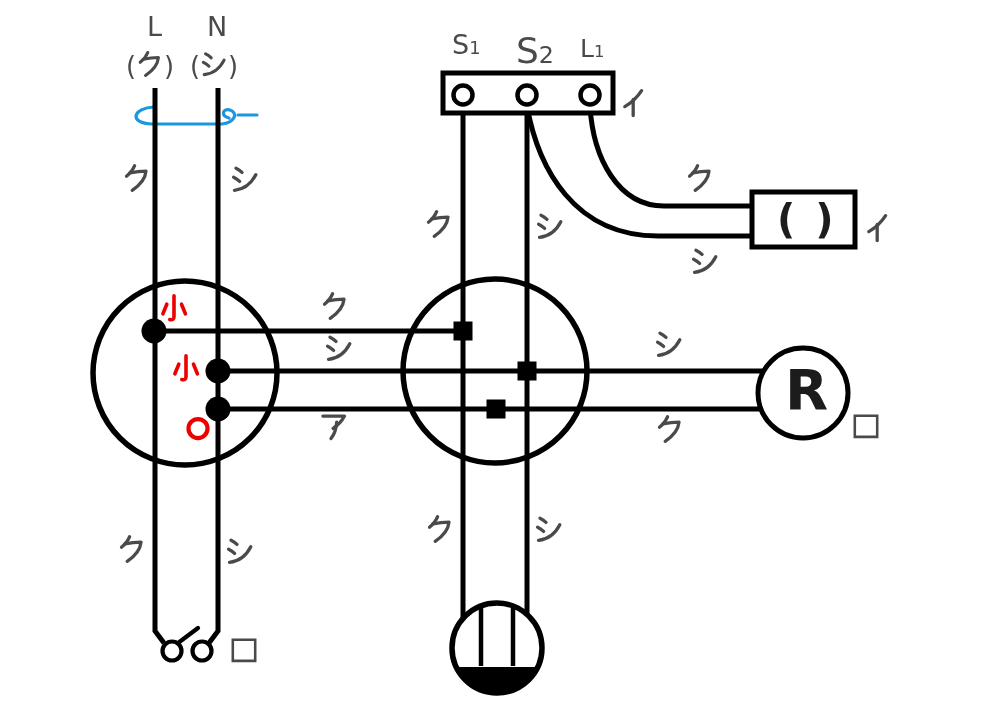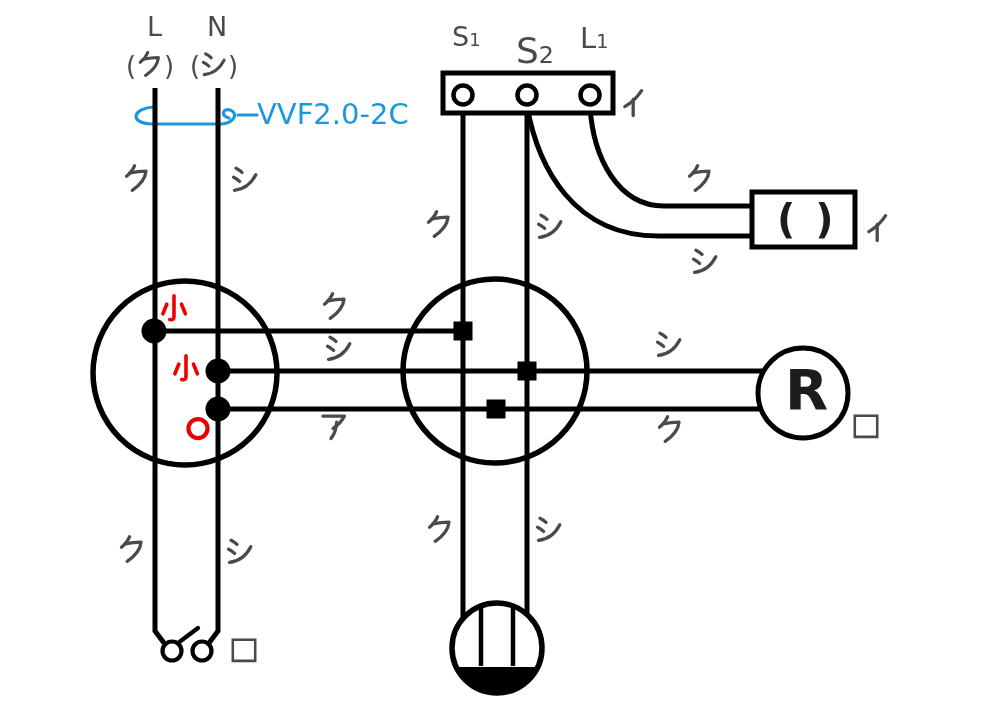--- a/index.html
+++ b/index.html
@@ -77,25 +77,24 @@
   <div class="lbl" style="left:207px;top:13px;font-size:27px">N</div>
   <div class="lbl kana" style="left:126px;top:50px;font-size:28px"><span>(</span><svg viewBox="0 0 100 100">
         <path d="M42 9 Q34 29 15 44" fill="none" stroke="currentColor" stroke-width="11" stroke-linecap="round" stroke-linejoin="round"></path>
         <path d="M26 33 Q54 27 80 27 Q77 62 34 91" fill="none" stroke="currentColor" stroke-width="11" stroke-linecap="round" stroke-linejoin="round"></path>
       </svg><span>)</span></div>
   <div class="lbl kana" style="left:190px;top:50px;font-size:28px"><span>(</span><svg viewBox="0 0 100 100">
         <path d="M20 14 Q31 19 40 28" fill="none" stroke="currentColor" stroke-width="11" stroke-linecap="round" stroke-linejoin="round"></path>
         <path d="M12 44 Q23 49 32 58" fill="none" stroke="currentColor" stroke-width="11" stroke-linecap="round" stroke-linejoin="round"></path>
         <path d="M15 88 Q62 83 86 36" fill="none" stroke="currentColor" stroke-width="11" stroke-linecap="round" stroke-linejoin="round"></path>
       </svg><span>)</span></div>
-  <div class="lbl blue" style="left:257px;top:100px;font-size:29px">VVF2.0-2C</div>
 
-  <div class="lbl subnum" style="left:452px;top:23px;font-size:27px"><span>S</span><span class="sub">1</span></div>
+  <div class="lbl subnum" style="left:452px;top:31px;font-size:27px"><span>S</span><span class="sub">1</span></div>
   <div class="lbl subnum" style="left:516px;top:33px;font-size:36px"><span>S</span><span class="sub">2</span></div>
-  <div class="lbl subnum" style="left:580px;top:24px;font-size:29px"><span>L</span><span class="sub">1</span></div>
+  <div class="lbl subnum" style="left:580px;top:36px;font-size:25px"><span>L</span><span class="sub">1</span></div>
   <div class="lbl kana" style="left:620px;top:88px;font-size:30px"><svg viewBox="0 0 100 100">
         <path d="M72 9 Q50 43 16 62" fill="none" stroke="currentColor" stroke-width="11" stroke-linecap="round" stroke-linejoin="round"></path>
         <path d="M44 38 L44 92" fill="none" stroke="currentColor" stroke-width="11" stroke-linecap="round" stroke-linejoin="round"></path>
       </svg></div>
 
   <div class="lbl kana" style="left:122px;top:163px;font-size:30px"><svg viewBox="0 0 100 100">
         <path d="M42 9 Q34 29 15 44" fill="none" stroke="currentColor" stroke-width="11" stroke-linecap="round" stroke-linejoin="round"></path>
         <path d="M26 33 Q54 27 80 27 Q77 62 34 91" fill="none" stroke="currentColor" stroke-width="11" stroke-linecap="round" stroke-linejoin="round"></path>
       </svg></div>
   <div class="lbl kana" style="left:230px;top:164px;font-size:30px"><svg viewBox="0 0 100 100">

